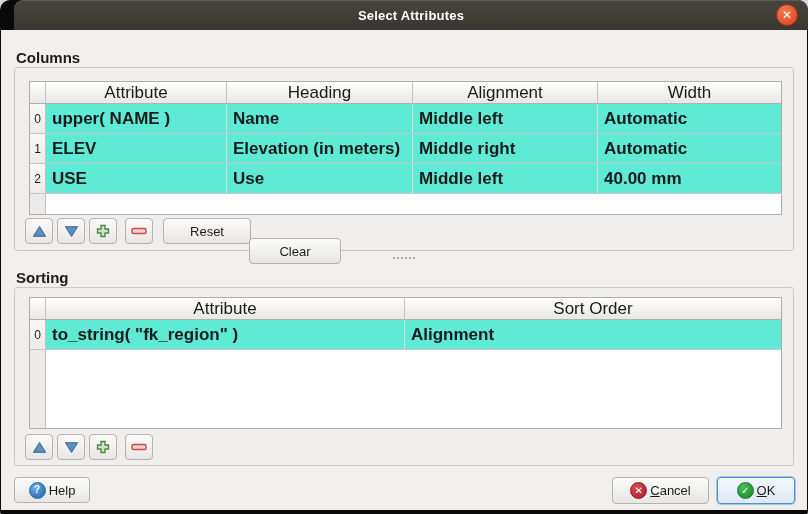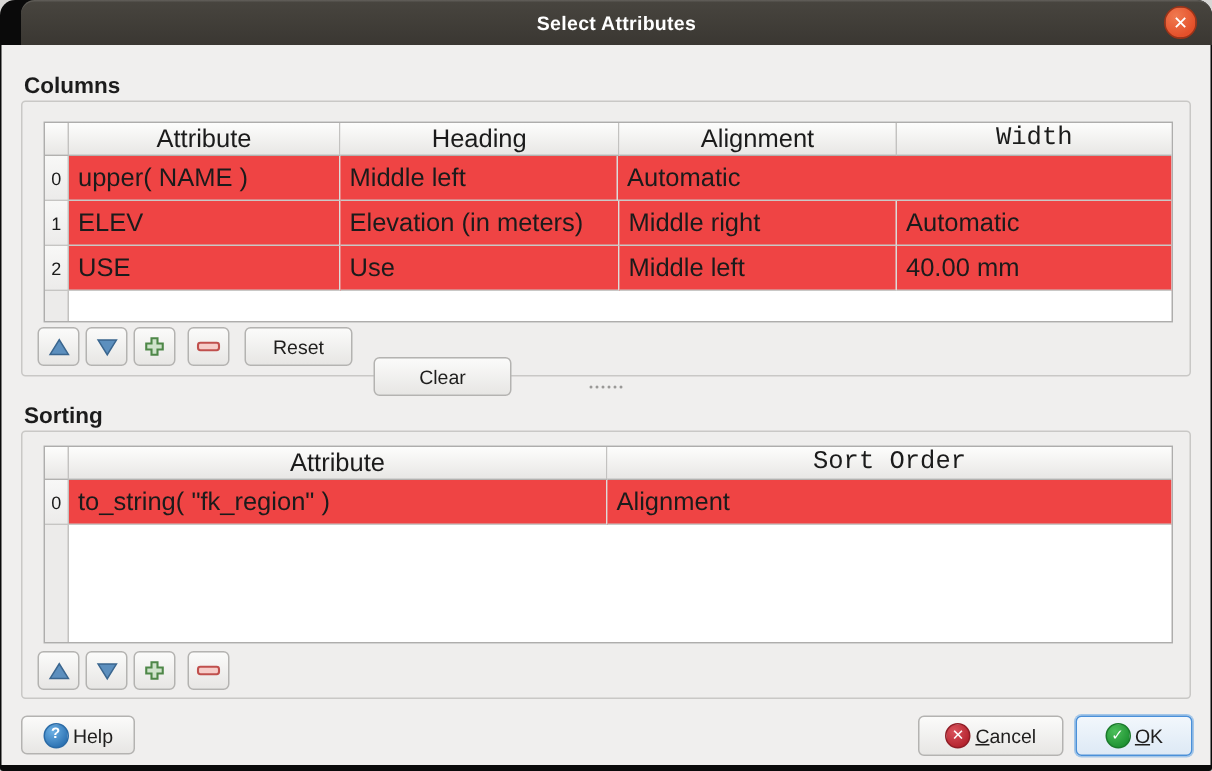--- a/index.html
+++ b/index.html
@@ -43,31 +43,31 @@
   .tr { display:flex; flex:0 0 auto; }
   .tr.header { height:22px; }
   .tr.datarow { height:30px; }
   .tr.filler { flex:1 1 auto; }
   .cell { display:flex; align-items:center; font-size:17px; overflow:hidden; white-space:nowrap; }
   .hcell {
     justify-content:center;
     background: linear-gradient(#fdfdfc, #e8e7e5);
     border-right:1px solid #c3c2c0; border-bottom:1px solid #b2b1af;
   }
-  .hcell:last-child { border-right:none;font-family:Liberation Mono, monospace; }
+  .hcell:last-child { border-right:none; }
   .numcell {
     flex:0 0 16px; justify-content:center; font-size:12px;
     background: linear-gradient(#f8f8f7, #eceb ea); 
     background: linear-gradient(#f8f8f7, #ecebea);
     border-right:1px solid #c3c2c0; border-bottom:1px solid #c6c5c3;
   }
   .numcell.empty { border-bottom:none; background:#ecebea; }
   .dcell {
-    padding-left:6px; background:#ef4444;
-    border-right:1px solid #dcdbd9; border-bottom:1px solid #c9c8c6;
+    padding-left:6px; background:#5eead4;
+    border-right:1px solid #dcdbd9; border-bottom:1px solid #c9c8c6;font-weight:bold;
   }
   .dcell:last-child { border-right:none; }
 
   .btn {
     position:absolute; height:26px;
     background: linear-gradient(#fbfbfa, #e7e6e4);
     border:1px solid #b4b3b1; border-radius:4px;
     display:flex; align-items:center; justify-content:center;
     font-size:13px; color:#1f1e1d; cursor:pointer;
   }
@@ -114,20 +114,21 @@
           <div class="cell hcell" style="flex:0 0 16px;"></div>
           <div class="cell hcell" style="flex:0 0 181px;">Attribute</div>
           <div class="cell hcell" style="flex:0 0 186px;">Heading</div>
           <div class="cell hcell" style="flex:0 0 185px;">Alignment</div>
           <div class="cell hcell" style="flex:1;">Width</div>
         </div>
 
         <div class="tr datarow">
           <div class="cell numcell">0</div>
           <div class="cell dcell" style="flex:0 0 181px;">upper( NAME )</div>
+          <div class="cell dcell" style="flex:0 0 186px;">Name</div>
           <div class="cell dcell" style="flex:0 0 185px;">Middle left</div>
           <div class="cell dcell" style="flex:1;">Automatic</div>
         </div>
 
         <div class="tr datarow">
           <div class="cell numcell">1</div>
           <div class="cell dcell" style="flex:0 0 181px;">ELEV</div>
           <div class="cell dcell" style="flex:0 0 186px;">Elevation (in meters)</div>
           <div class="cell dcell" style="flex:0 0 185px;">Middle right</div>
           <div class="cell dcell" style="flex:1;">Automatic</div>
@@ -159,21 +160,21 @@
       <div class="btn icon-btn" style="left:74px; top:150px;">
         <svg width="16" height="16" viewBox="0 0 16 16">
           <path d="M6 2.5 h4 v3.5 h3.5 v4 h-3.5 v3.5 h-4 v-3.5 h-3.5 v-4 h3.5 Z" fill="#cfe3cb" stroke="#4e8748" stroke-width="1.4"></path>
         </svg>
       </div>
       <div class="btn icon-btn" style="left:110px; top:150px;">
         <svg width="18" height="16" viewBox="0 0 18 16">
           <rect x="2" y="5.5" width="14" height="5" rx="1.6" fill="#f6cdc9" stroke="#c0504d" stroke-width="1.4"></rect>
         </svg>
       </div>
-      <div class="btn" style="left:148px; top:150px; width:72px;">
+      <div class="btn" style="left:148px; top:150px; width:88px;">
         <span>Reset</span>
       </div>
       <div class="btn" style="left:234px; top:150px; width:92px;margin-top:20px;">
         <span>Clear</span>
       </div>
     </div>
 
     <div class="dots" style="top:227px;">
       <i></i>
         <i></i>

